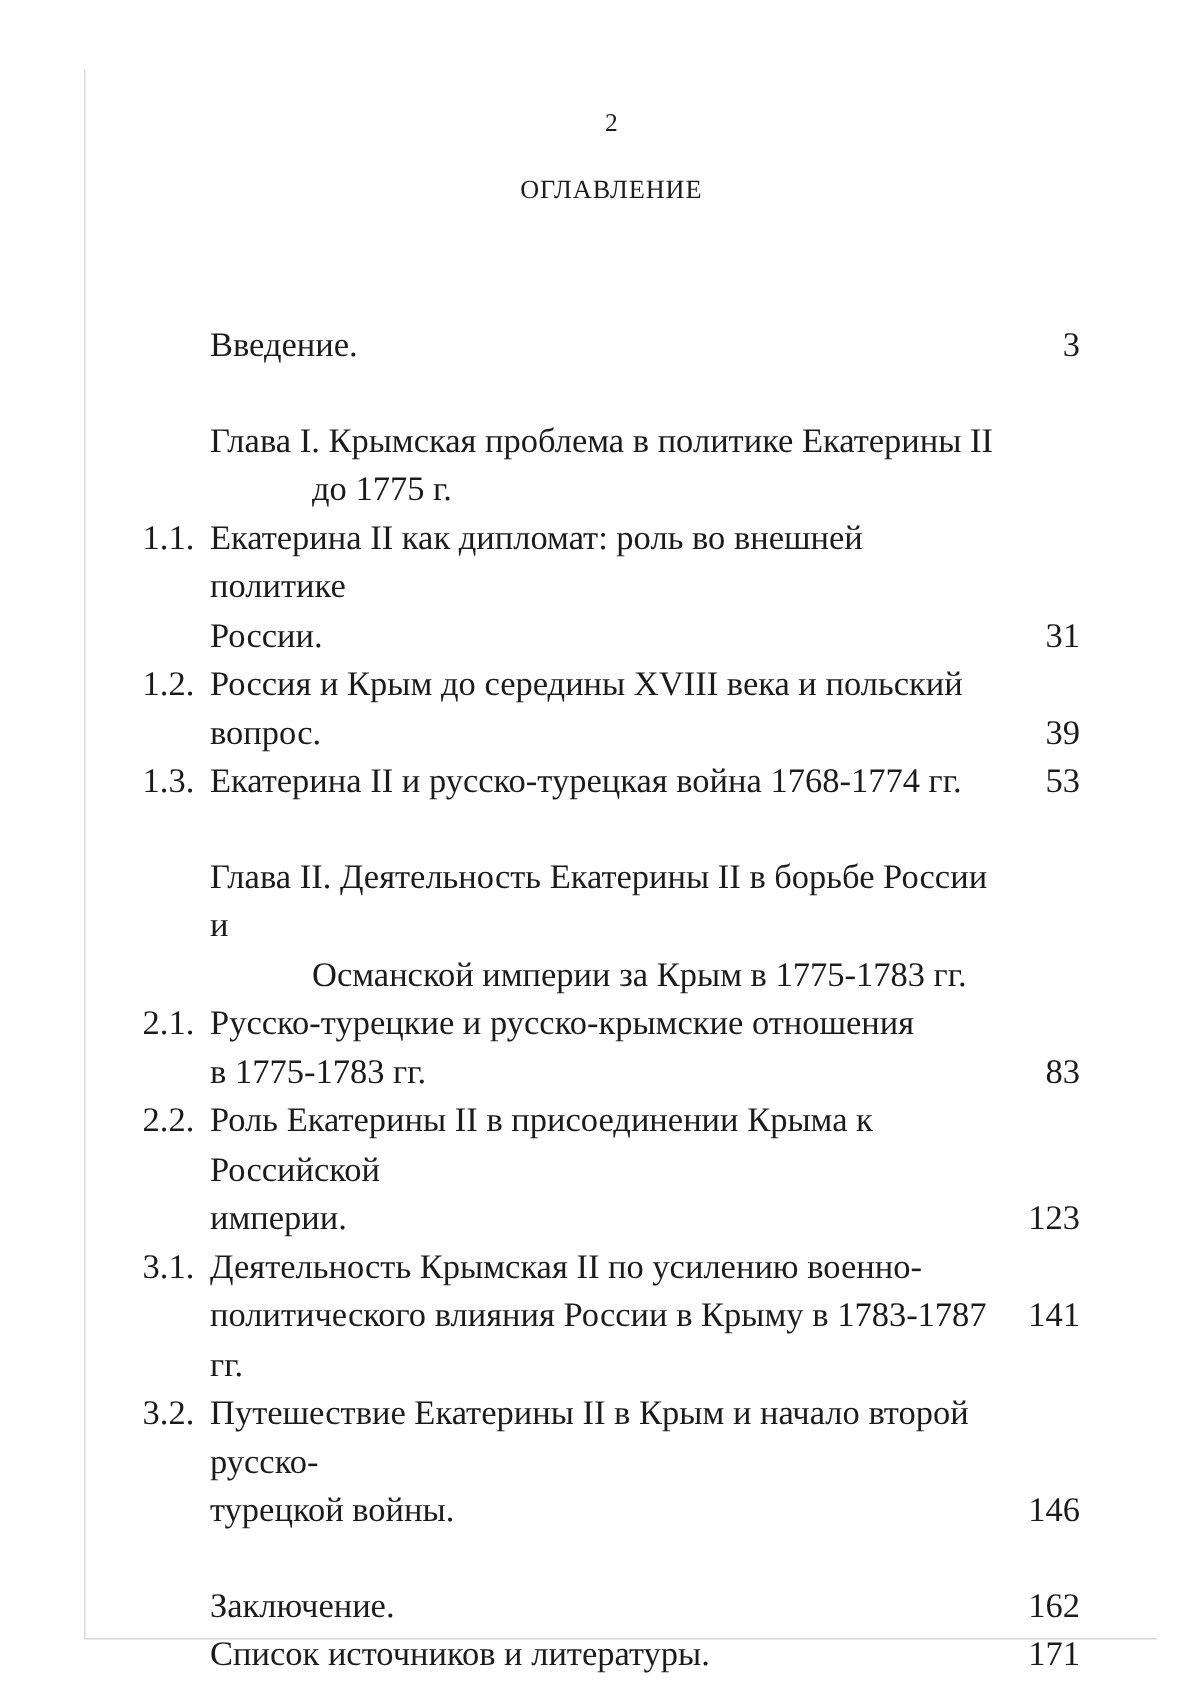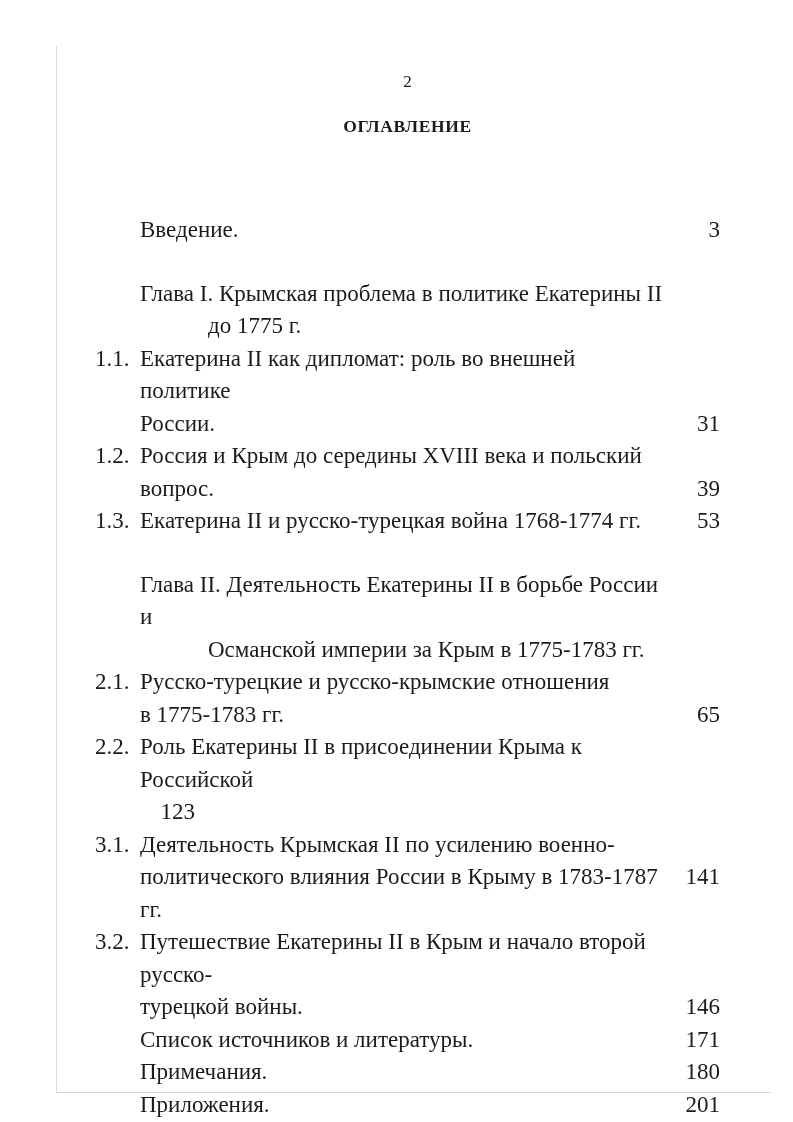--- a/index.html
+++ b/index.html
@@ -27,21 +27,21 @@
     box-sizing: border-box;
     padding: 70px 73px 0 95px;
   }
   .pagenum-top {
     text-align: center;
     font-size: 17px;
     line-height: 24px;
   }
   .doc-title {
     text-align: center;
-    font-weight: bold;
+    font-weight: normal;
     font-size: 17.5px;
     letter-spacing: 0.6px;
     line-height: 24px;
     margin-top: 20px;
   }
   .toc {
     margin-top: 76px;
     font-size: 23px;
   }
   .row {
@@ -129,31 +129,32 @@
 
     <div class="row">
       <span class="num">2.1.</span>
       <span class="text">Русско-турецкие и русско-крымские отношения</span>
       <span class="pg"></span>
     </div>
 
     <div class="row">
       <span class="num"></span>
       <span class="text">в 1775-1783 гг.</span>
-      <span class="pg">65</span>
+      <span class="pg">83</span>
     </div>
 
     <div class="row">
       <span class="num">2.2.</span>
       <span class="text">Роль Екатерины II в присоединении Крыма к Российской</span>
       <span class="pg"></span>
     </div>
 
     <div class="row">
       <span class="num"></span>
+      <span class="text">империи.</span>
       <span class="pg">123</span>
     </div>
 
 
     <div class="row">
       <span class="num">3.1.</span>
       <span class="text">Деятельность Крымская II по усилению военно-</span>
       <span class="pg"></span>
     </div>
 
@@ -168,20 +169,25 @@
       <span class="text">Путешествие Екатерины II в Крым и начало второй русско-</span>
       <span class="pg"></span>
     </div>
 
     <div class="row">
       <span class="num"></span>
       <span class="text">турецкой войны.</span>
       <span class="pg">146</span>
     </div>
 
+    <div class="row gap-before">
+      <span class="num"></span>
+      <span class="text">Заключение.</span>
+      <span class="pg">162</span>
+    </div>
 
     <div class="row">
       <span class="num"></span>
       <span class="text">Список источников и литературы.</span>
       <span class="pg">171</span>
     </div>
 
     <div class="row">
       <span class="num"></span>
       <span class="text">Примечания.</span>

